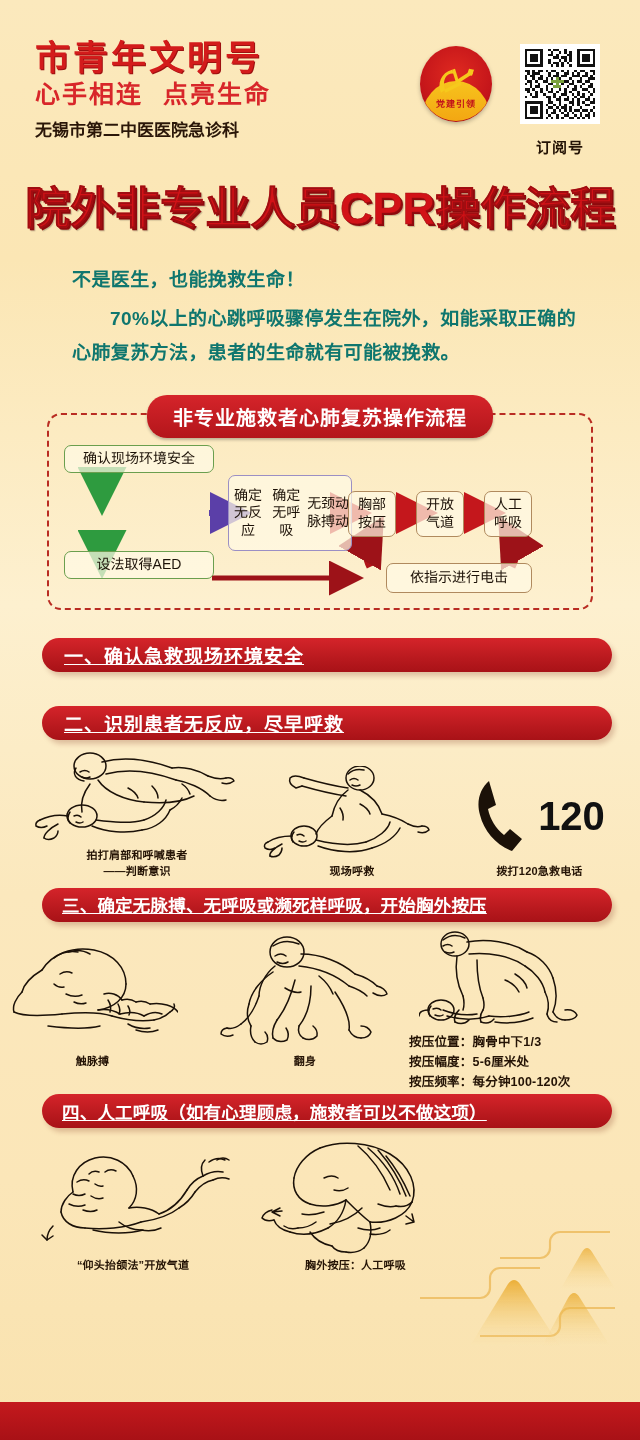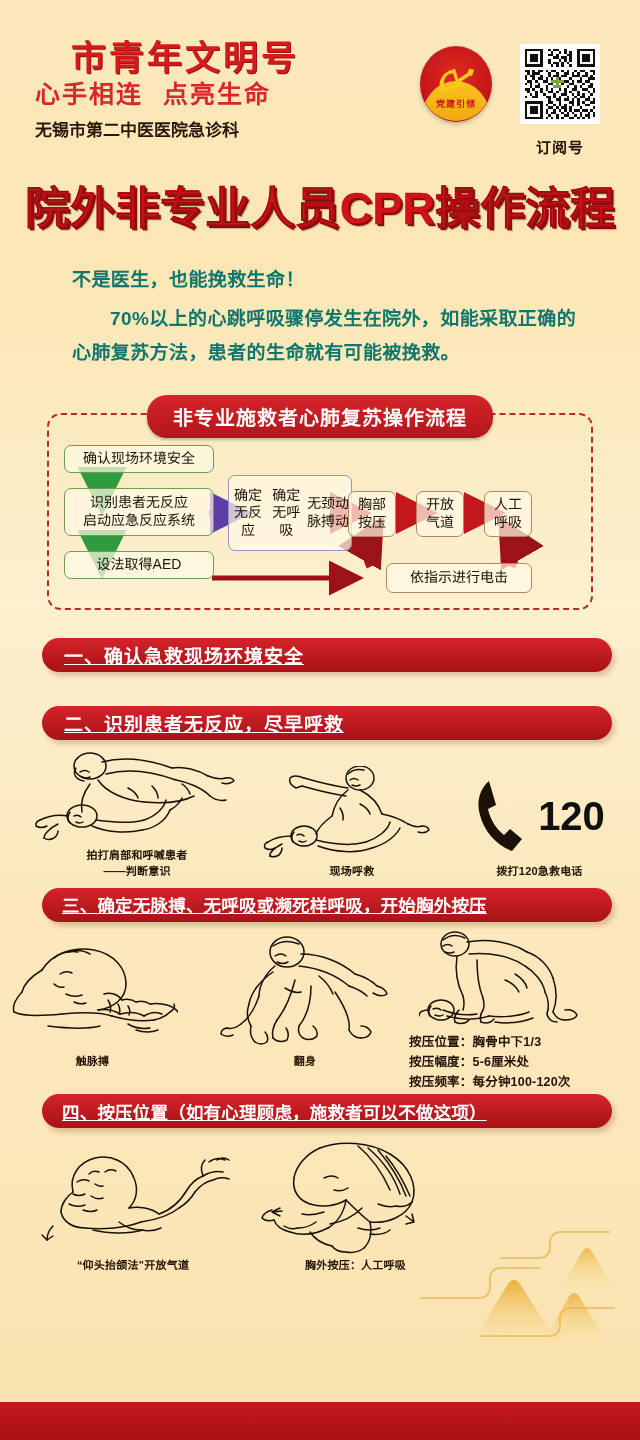--- a/index.html
+++ b/index.html
@@ -14,21 +14,21 @@
   }
 
   
   .deco-mountains { position:absolute; right:0; bottom:62px; width:230px; height:150px; opacity:.95; pointer-events:none; }
 
   
   .header { position:relative; height:170px; }
   .brand { position:absolute; left:35px; top:38px; }
   .brand-l1 {
     font-size:35px; font-weight:bold; color:#d31b1b; letter-spacing:3px;
-    line-height:1.12; text-shadow:1px 1px 0 #9c1111;margin-left:36px;
+    line-height:1.12; text-shadow:1px 1px 0 #9c1111;
   }
   .brand-l2 {
     font-size:25px; font-weight:bold; color:#d8262a; letter-spacing:2px;
     margin-top:3px; line-height:1.15;
   }
   .brand-l2 .gap { display:inline-block; width:20px; }
   .brand-l3 {
     font-size:17px; font-weight:bold; color:#2a1608; letter-spacing:0px;
     margin-top:7px;
   }
@@ -377,24 +377,20 @@
 
     <path d="M328 172 C322 160 324 152 328 145" stroke="#b01318" stroke-width="7" fill="none" marker-end="url(#adr)"></path>
 
     <path d="M470 172 C476 160 474 152 470 145" stroke="#b01318" stroke-width="7" fill="none" marker-end="url(#adr)"></path>
   </svg>
 
   <div class="node green" style="left:22px; top:50px; width:150px; height:28px;">
     <span>确认现场环境安全</span>
   </div>
 
-  <div class="node green" style="left:22px; top:93px; width:150px; height:48px; flex-direction:column;">
-    <span>识别患者无反应</span>
-    <span>启动应急反应系统</span>
-  </div>
 
   <div class="node green" style="left:22px; top:156px; width:150px; height:28px;">
     <span>设法取得AED</span>
   </div>
 
   <div class="node purple" style="left:186px; top:80px; width:124px; height:76px; ">
     <span>确定无反应</span>
     <span>确定无呼吸</span>
     <span>无颈动脉搏动</span>
   </div>
@@ -648,21 +644,21 @@
         <div>按压位置：胸骨中下1/3</div>
         <div>按压幅度：5-6厘米处</div>
         <div>按压频率：每分钟100-120次</div>
       </div>
     </div>
   </div>
 </div>
 
 <div style="margin-top:2px;">
   <div class="sec-bar small">
-    <span>四、按压位置（如有心理顾虑，施救者可以不做这项）</span>
+    <span>四、人工呼吸（如有心理顾虑，施救者可以不做这项）</span>
   </div>
 
   <div class="fig-row" style="margin-top:10px; align-items:flex-start;">
 
     <div class="fig" style="width:230px; margin-left:18px;">
       <svg class="sketch" width="200" height="118" viewBox="0 0 200 118" style="margin:0 auto;">
         <g fill="none" stroke="#1b1108" stroke-width="1.5" stroke-linecap="round" stroke-linejoin="round">
           <path d="M40 54 C36 38 46 24 62 20 C78 16 94 24 100 38"></path>
           <path d="M100 38 C106 50 104 62 96 70"></path>
           <path d="M40 54 C34 58 28 66 28 74"></path>

